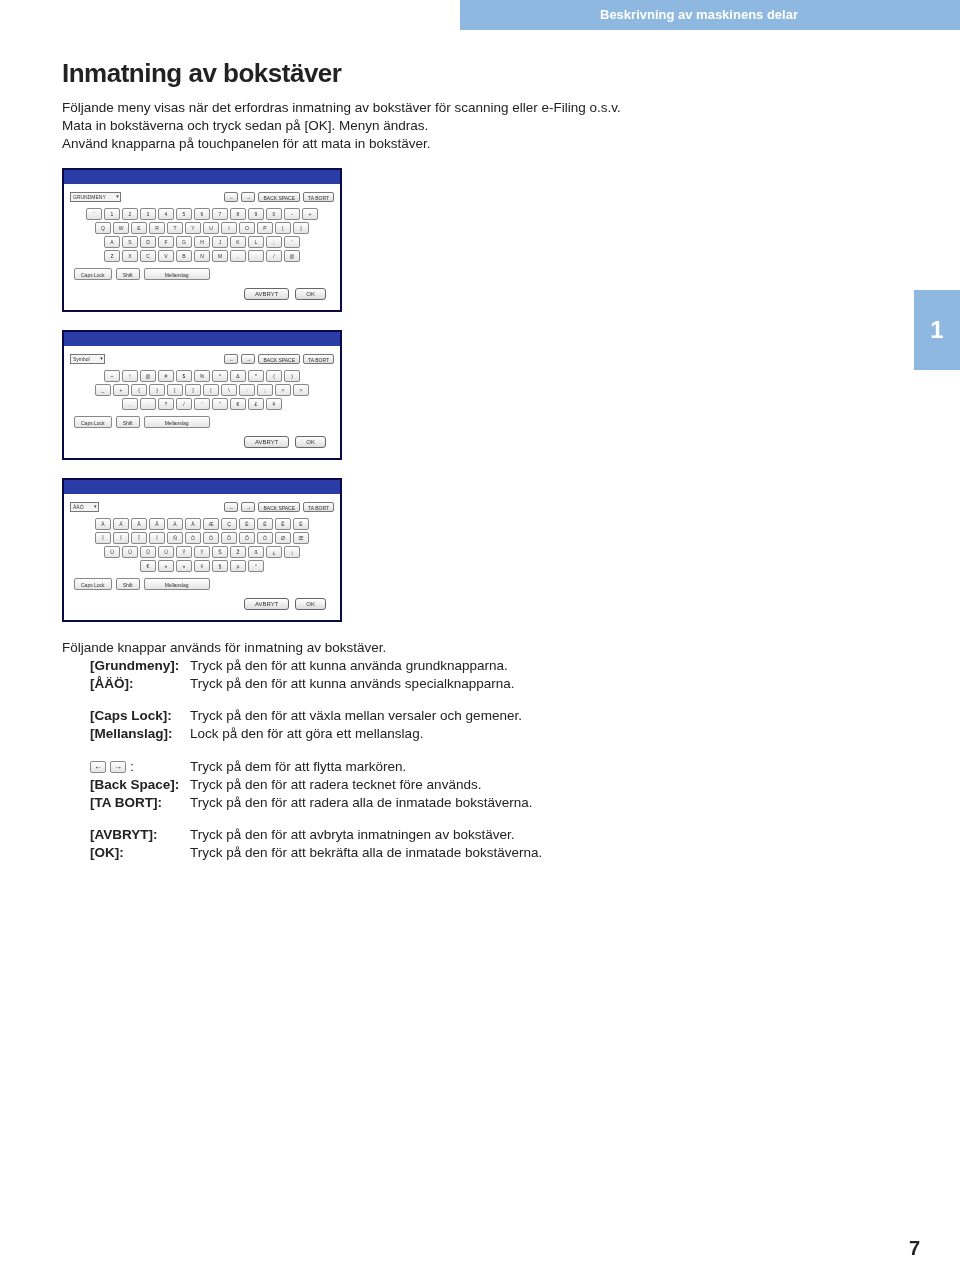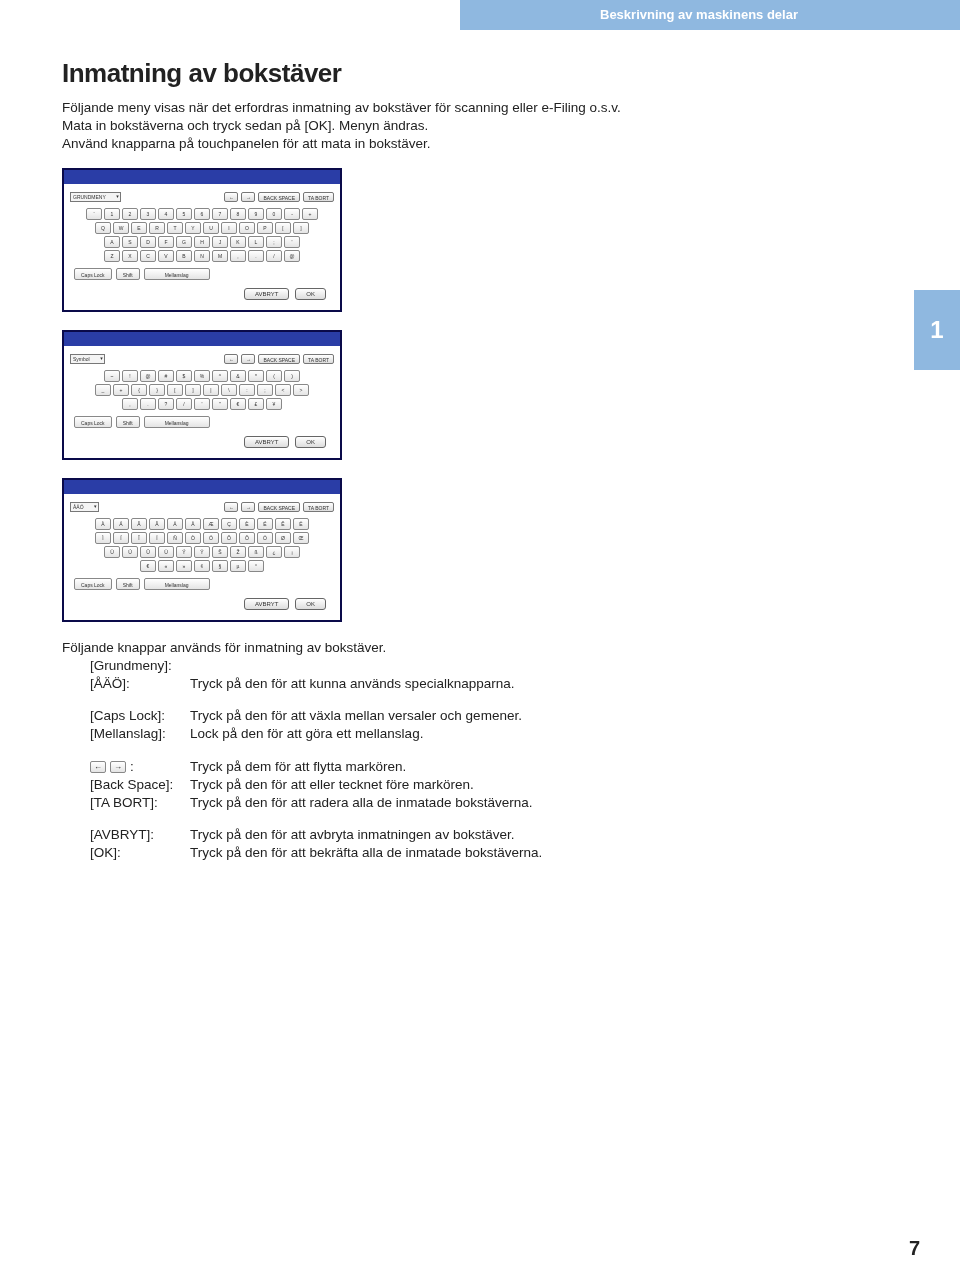--- a/index.html
+++ b/index.html
@@ -85,21 +85,21 @@
   .lowrow { display:flex; gap:4px; margin:6px 0 0 4px; align-items:center; }
   .modek { border:1px solid #888; background:linear-gradient(#fff,#e4e4e4); border-radius:2px; font-size:5px; padding:1px 6px; height:12px; line-height:10px; }
   .modek.long { padding:1px 20px; }
   .foot { display:flex; justify-content:flex-end; gap:6px; margin:8px 8px 0 0; }
   .fbtn { border:1px solid #666; background:linear-gradient(#fff,#ddd); border-radius:3px; font-size:6px; padding:2px 10px; }
   
   .defs { margin-top: 10px; font-size:13.5px; }
   .defs-lead { margin-bottom:2px; }
   .def-block { margin-left:28px; margin-bottom:14px; }
   .def-row { display:flex; line-height:1.35; }
-  .def-label { width:100px; flex:0 0 100px; }
+  .def-label { width:100px; flex:0 0 100px;font-weight:bold; }
   .def-text {}
   .arrow-label { width:100px; display:flex; align-items:center; gap:4px; }
   .arrbox { width:16px; height:12px; border:1px solid #888; background:linear-gradient(#fff,#e4e4e4); border-radius:2px; font-size:8px; text-align:center; line-height:10px; }
 </style>
 </head>
 <body>
 
 <div class="header-bar">
   <span>Beskrivning av maskinens delar</span>
 </div>
@@ -339,20 +339,21 @@
       </div>
     </div>
   </div>
 
   <div class="defs">
     <p class="defs-lead">Följande knappar används för inmatning av bokstäver.</p>
 
     <div class="def-block">
       <div class="def-row">
           <span class="def-label">[Grundmeny]:</span>
+          <span class="def-text">Tryck på den för att kunna använda grundknapparna.</span>
         </div>
       <div class="def-row">
           <span class="def-label">[ÅÄÖ]:</span>
           <span class="def-text">Tryck på den för att kunna används specialknapparna.</span>
         </div>
     </div>
 
     <div class="def-block">
       <div class="def-row">
           <span class="def-label">[Caps Lock]:</span>
@@ -368,21 +369,21 @@
       <div class="def-row">
         <span class="arrow-label">
           <span class="arrbox">←</span>
           <span class="arrbox">→</span>
           <span>:</span>
         </span>
         <span class="def-text">Tryck på dem för att flytta markören.</span>
       </div>
       <div class="def-row">
           <span class="def-label">[Back Space]:</span>
-          <span class="def-text">Tryck på den för att eller tecknet före markören.</span>
+          <span class="def-text">Tryck på den för att radera tecknet före används.</span>
         </div>
       <div class="def-row">
           <span class="def-label">[TA BORT]:</span>
           <span class="def-text">Tryck på den för att radera alla de inmatade bokstäverna.</span>
         </div>
     </div>
 
     <div class="def-block">
       <div class="def-row">
           <span class="def-label">[AVBRYT]:</span>

